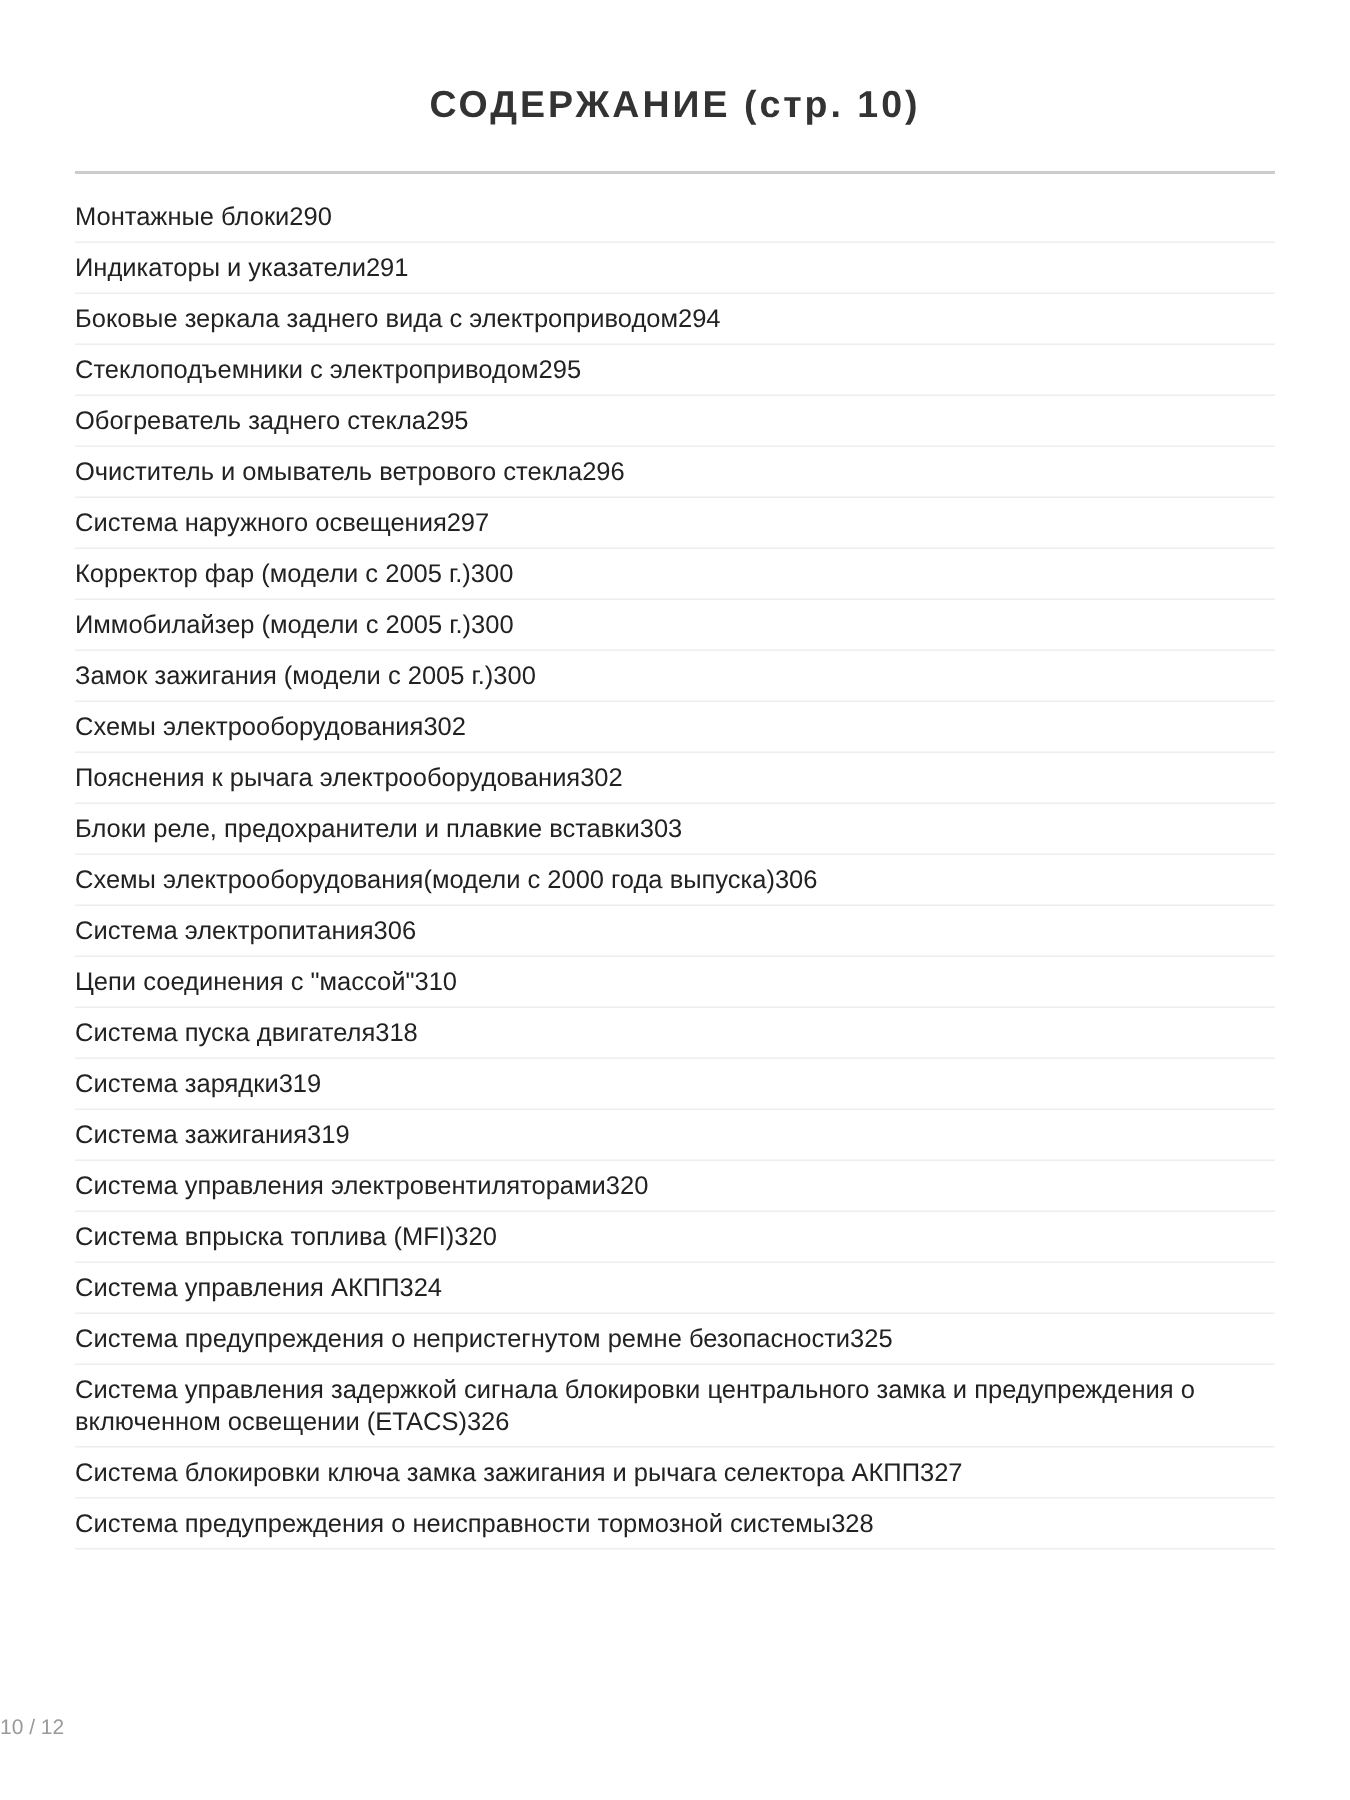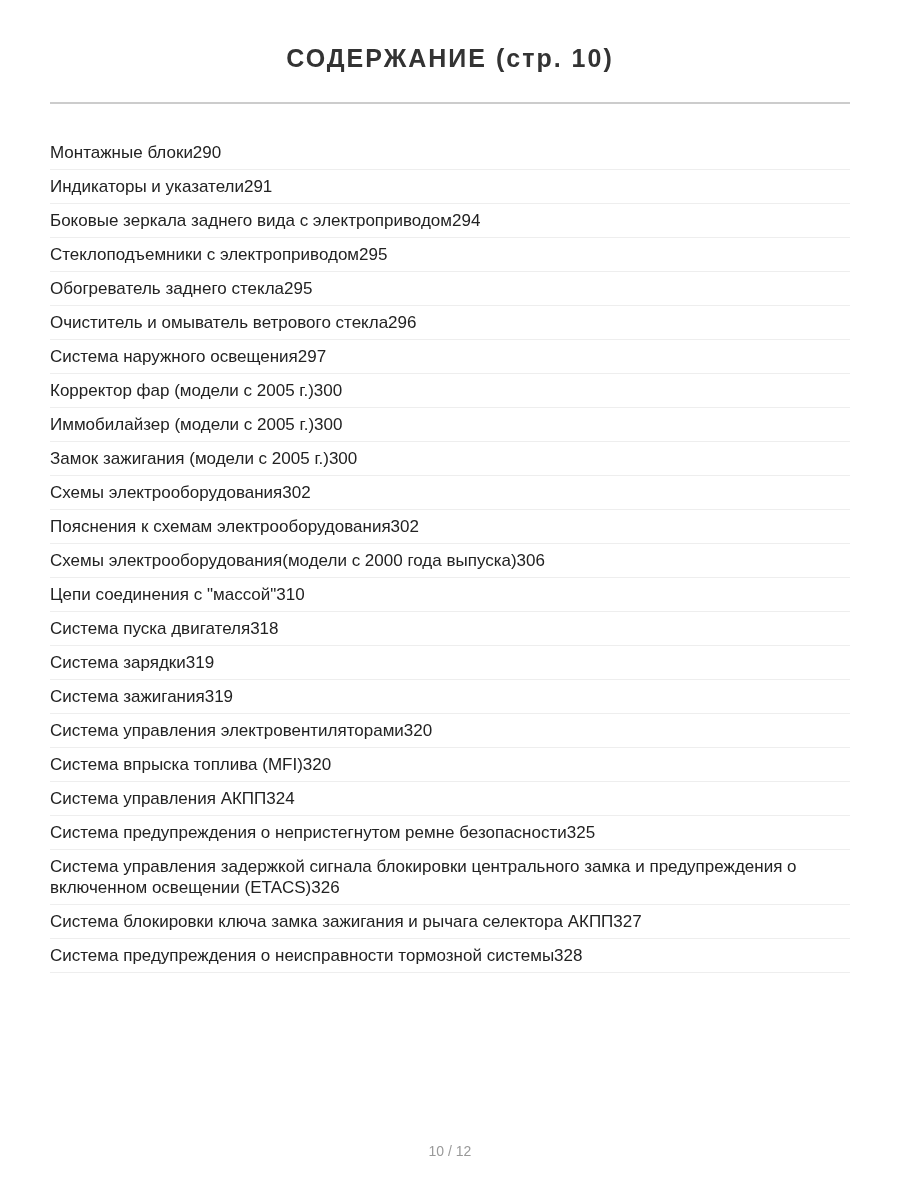--- a/index.html
+++ b/index.html
@@ -5,55 +5,55 @@
     * { box-sizing: border-box; margin: 0; padding: 0; }
     html, body { width: 900px; height: 1200px; background: #ffffff; }
     body {
       font-family: "Liberation Sans", "DejaVu Sans", sans-serif;
       color: #222222;
       position: relative;
     }
     .page {
       position: absolute;
       left: 50px;
-      top: 4px;
+      top: 16px;
       width: 800px;
     }
     .title {
       text-align: center;
       font-size: 25px;
       font-weight: bold;
       letter-spacing: 2px;
       color: #333333;
       padding-top: 40px;
       height: 98px;
     }
     .title-rule {
       height: 2px;
       background: #cccccc;
       width: 800px;
     }
     .toc {
       list-style: none;
-      margin-top: 32px;
+      margin-top: 12px;
     }
     .toc-item {
       font-size: 17px;
       line-height: 21px;
       padding: 6px 0 6px 0;
       border-bottom: 1px solid #eeeeee;
       color: #222222;
       min-height: 34px;
     }
     .footer {
       position: absolute;
       top: 1143px;
       left: 0;
       width: 900px;
-      text-align: center;
+      text-align: left;
       font-size: 14px;
       color: #999999;
     }
   </style>
 </head>
 <body>
 
 <div class="page">
   <h1 class="title">СОДЕРЖАНИЕ (стр. 10)</h1>
   <div class="title-rule"></div>
@@ -62,22 +62,24 @@
       <li class="toc-item">Индикаторы и указатели291</li>
       <li class="toc-item">Боковые зеркала заднего вида с электроприводом294</li>
       <li class="toc-item">Стеклоподъемники с электроприводом295</li>
       <li class="toc-item">Обогреватель заднего стекла295</li>
       <li class="toc-item">Очиститель и омыватель ветрового стекла296</li>
       <li class="toc-item">Система наружного освещения297</li>
       <li class="toc-item">Корректор фар (модели с 2005 г.)300</li>
       <li class="toc-item">Иммобилайзер (модели с 2005 г.)300</li>
       <li class="toc-item">Замок зажигания (модели с 2005 г.)300</li>
       <li class="toc-item">Схемы электрооборудования302</li>
-      <li class="toc-item">Пояснения к схемам электрооборудования302</li>
+      <li class="toc-item">Пояснения к рычага электрооборудования302</li>
+      <li class="toc-item">Блоки реле, предохранители и плавкие вставки303</li>
       <li class="toc-item">Схемы электрооборудования(модели с 2000 года выпуска)306</li>
+      <li class="toc-item">Система электропитания306</li>
       <li class="toc-item">Цепи соединения с "массой"310</li>
       <li class="toc-item">Система пуска двигателя318</li>
       <li class="toc-item">Система зарядки319</li>
       <li class="toc-item">Система зажигания319</li>
       <li class="toc-item">Система управления электровентиляторами320</li>
       <li class="toc-item">Система впрыска топлива (MFI)320</li>
       <li class="toc-item">Система управления АКПП324</li>
       <li class="toc-item">Система предупреждения о непристегнутом ремне безопасности325</li>
       <li class="toc-item">Система управления задержкой сигнала блокировки центрального замка и предупреждения о включенном освещении (ETACS)326</li>
       <li class="toc-item">Система блокировки ключа замка зажигания и рычага селектора АКПП327</li>

